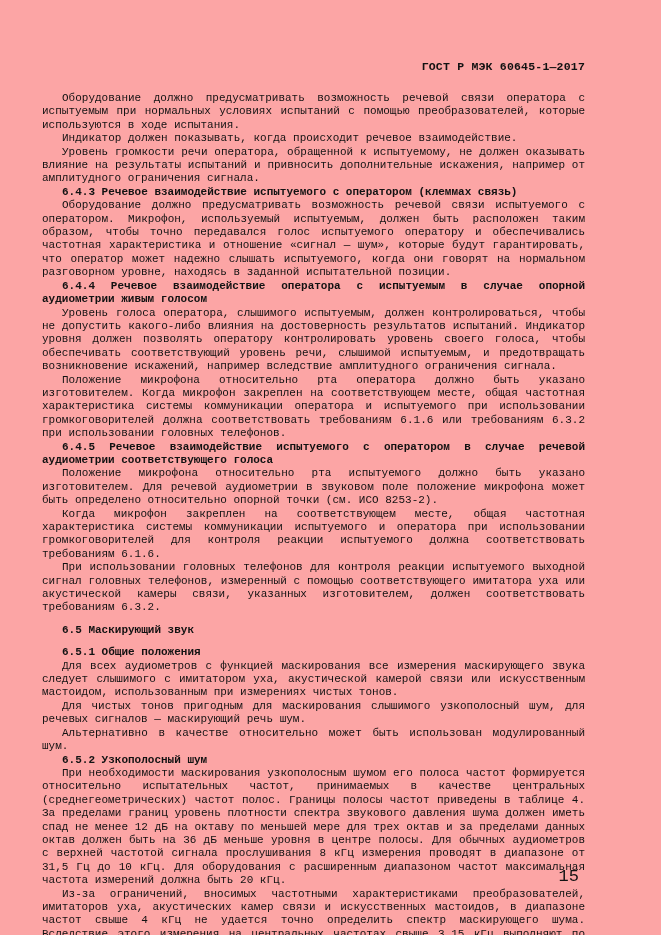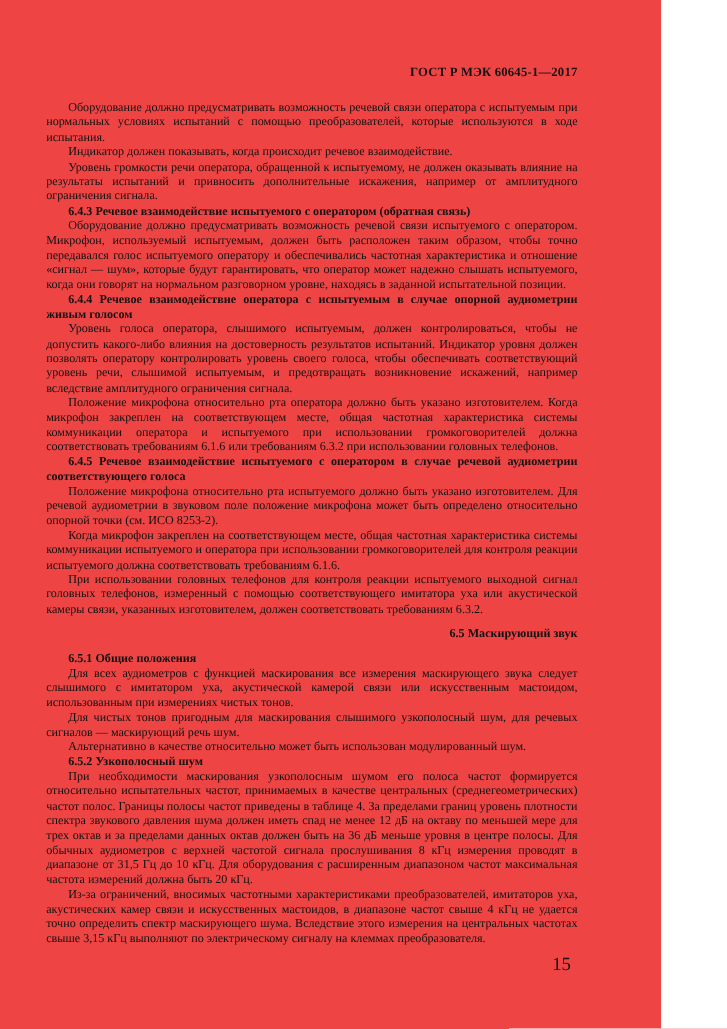--- a/index.html
+++ b/index.html
@@ -2,24 +2,24 @@
 <html><head>
 <meta charset="utf-8">
 <style>
   * { margin: 0; padding: 0; box-sizing: border-box; }
   html, body {
     width: 661px; height: 935px;
     background: #ffffff;
   }
   .page {
     position: relative;
-    width: 601px; height: 935px;
-    background: #ef4444;
+    width: 661px; height: 935px;
+    background: #fca5a5;
     color: #121212;
-    font-family: Liberation Serif, serif;
+    font-family: Liberation Mono, monospace;
     font-size: 11px;
     line-height: 13.4px;
     overflow: hidden;
   }
   .doc-header {
     position: absolute;
     top: 60px; left: 42px; right: 76px;
     text-align: right;
     font-weight: bold;
     font-size: 11.5px;
@@ -36,40 +36,40 @@
   }
   .heading {
     text-indent: 20px;
     font-weight: bold;
     text-align: justify;
   }
   .section {
     text-indent: 20px;
     font-weight: bold;
     margin: 9px 0;
-    text-align: right;
+    text-align: left;
   }
   .page-number {
     position: absolute;
     top: 838px; right: 82px;
     font-size: 17px;
     margin-top: 32px;
   }
 </style>
 </head>
 <body>
 
 <div class="page">
   <div class="doc-header">ГОСТ Р МЭК 60645-1—2017</div>
 
   <div class="doc-body">
       <p class="para">Оборудование должно предусматривать возможность речевой связи оператора с испытуемым при нормальных условиях испытаний с помощью преобразователей, которые используются в ходе испытания.</p>
       <p class="para">Индикатор должен показывать, когда происходит речевое взаимодействие.</p>
       <p class="para">Уровень громкости речи оператора, обращенной к испытуемому, не должен оказывать влияние на результаты испытаний и привносить дополнительные искажения, например от амплитудного ограничения сигнала.</p>
-      <p class="heading">6.4.3 Речевое взаимодействие испытуемого с оператором (обратная связь)</p>
+      <p class="heading">6.4.3 Речевое взаимодействие испытуемого с оператором (клеммах связь)</p>
       <p class="para">Оборудование должно предусматривать возможность речевой связи испытуемого с оператором. Микрофон, используемый испытуемым, должен быть расположен таким образом, чтобы точно передавался голос испытуемого оператору и обеспечивались частотная характеристика и отношение «сигнал — шум», которые будут гарантировать, что оператор может надежно слышать испытуемого, когда они говорят на нормальном разговорном уровне, находясь в заданной испытательной позиции.</p>
       <p class="heading">6.4.4 Речевое взаимодействие оператора с испытуемым в случае опорной аудиометрии живым голосом</p>
       <p class="para">Уровень голоса оператора, слышимого испытуемым, должен контролироваться, чтобы не допустить какого-либо влияния на достоверность результатов испытаний. Индикатор уровня должен позволять оператору контролировать уровень своего голоса, чтобы обеспечивать соответствующий уровень речи, слышимой испытуемым, и предотвращать возникновение искажений, например вследствие амплитудного ограничения сигнала.</p>
       <p class="para">Положение микрофона относительно рта оператора должно быть указано изготовителем. Когда микрофон закреплен на соответствующем месте, общая частотная характеристика системы коммуникации оператора и испытуемого при использовании громкоговорителей должна соответствовать требованиям 6.1.6 или требованиям 6.3.2 при использовании головных телефонов.</p>
       <p class="heading">6.4.5 Речевое взаимодействие испытуемого с оператором в случае речевой аудиометрии соответствующего голоса</p>
       <p class="para">Положение микрофона относительно рта испытуемого должно быть указано изготовителем. Для речевой аудиометрии в звуковом поле положение микрофона может быть определено относительно опорной точки (см. ИСО 8253-2).</p>
       <p class="para">Когда микрофон закреплен на соответствующем месте, общая частотная характеристика системы коммуникации испытуемого и оператора при использовании громкоговорителей для контроля реакции испытуемого должна соответствовать требованиям 6.1.6.</p>
       <p class="para">При использовании головных телефонов для контроля реакции испытуемого выходной сигнал головных телефонов, измеренный с помощью соответствующего имитатора уха или акустической камеры связи, указанных изготовителем, должен соответствовать требованиям 6.3.2.</p>
       <p class="section">6.5 Маскирующий звук</p>
       <p class="heading">6.5.1 Общие положения</p>

